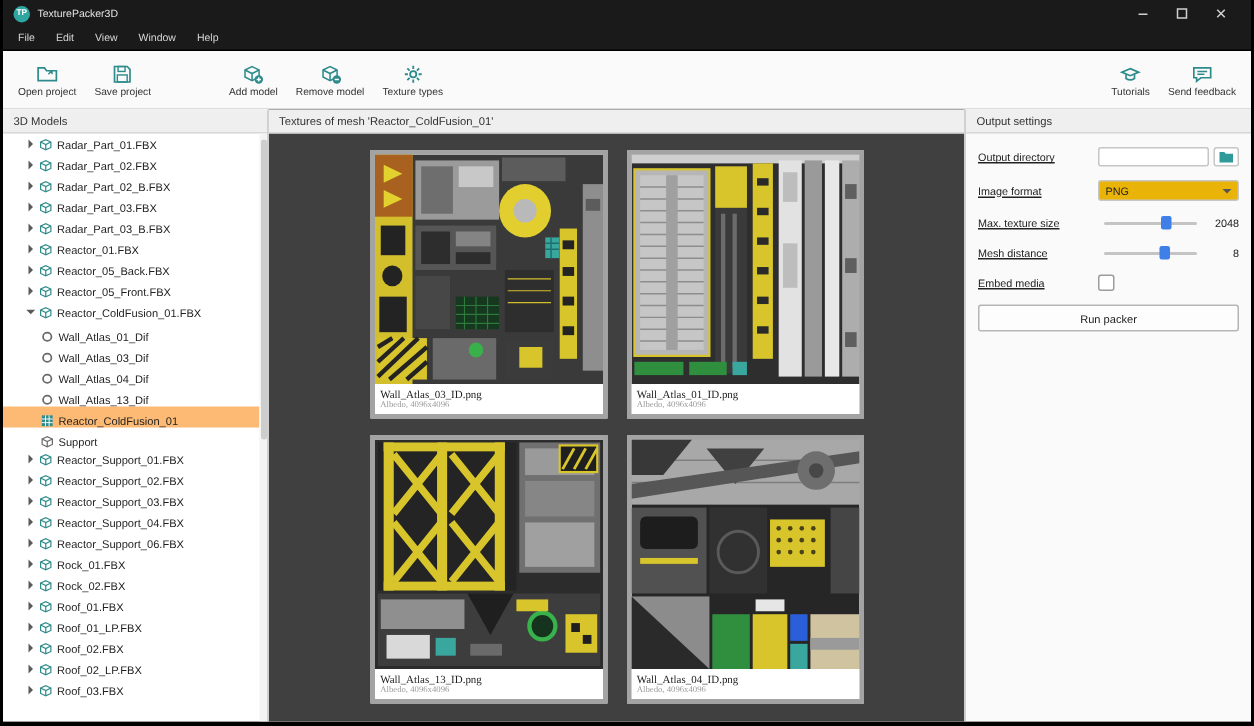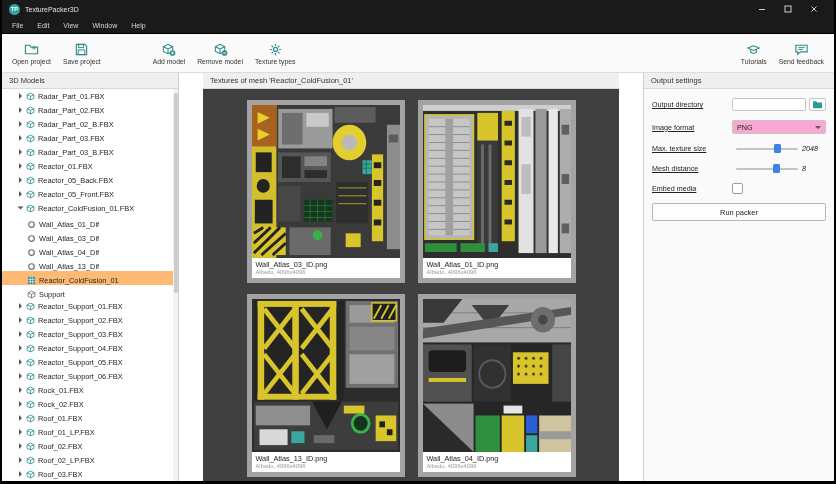--- a/index.html
+++ b/index.html
@@ -25,21 +25,21 @@
   .toolbar { height:39px; background:#fafafa; border-bottom:1px solid #dcdcdc;
              display:flex; align-items:center; padding:0 4px; }
   .tb-item { display:flex; flex-direction:column; align-items:center; justify-content:center;
              padding:2px 6px; gap:1px; }
   .tb-item .tb-icon svg { width:15px; height:15px; display:block; }
   .tb-label { font-size:6.8px; color:#333; white-space:nowrap; }
   .tb-spacer { width:40px; }
   .tb-right { margin-left:auto; display:flex; }
 
   
-  .content { position:absolute; top:73px; bottom:0; left:0; right:0; display:flex;gap:24px; }
+  .content { position:absolute; top:73px; bottom:0; left:0; right:0; display:flex; }
   .panel-header { height:16px; line-height:15px; background:#efefef; border-bottom:1px solid #d8d8d8;
                   font-size:7.5px; color:#333; padding-left:7px; }
 
   
   .sidebar { width:177px; flex:0 0 177px; border-right:1px solid #cfcfcf; position:relative; background:#fff; }
   .tree { position:absolute; top:16px; bottom:0; left:0; right:5px; overflow:hidden; }
   .tree-row { display:flex; align-items:center; height:14px; padding-left:14px;
               font-size:7.4px; color:#1f1f1f; white-space:nowrap; }
   .tree-row.child { padding-left:20px;align-items:flex-end; }
   .tree-row.selected { background:#fdba74; }
@@ -49,42 +49,42 @@
   .chev.open::before { transform:rotate(90deg); }
   .chev.hide { visibility:hidden; width:4px; flex:0 0 4px; }
   .tree-icon { width:9px; height:9px; flex:0 0 9px; margin:0 3px 0 1px; }
   .tree-icon svg { width:9px; height:9px; display:block; }
   .sb-track { position:absolute; top:16px; bottom:0; right:0; width:5px; background:#f3f3f3; }
   .sb-thumb { position:absolute; top:4px; right:0.5px; width:4px; height:200px; background:#cdcdcd; border-radius:2px; }
 
   
   .center { flex:1; background:#404040; overflow:hidden; }
   .tex-grid { display:flex; flex-wrap:wrap; justify-content:center; gap:11px 13px; padding-top:11px; }
-  .tex-card { width:158px; background:#fff; border:5px solid #a3a3a3; }
+  .tex-card { width:158px; background:#fff; border:3px solid #a3a3a3;font-family:Liberation Serif, serif; }
   .tex-img { display:block; width:100%; height:153px; }
   .tex-name { font-size:7.3px; color:#1c1c1c; padding:2px 4px 0; }
   .tex-meta { font-size:5.8px; color:#9a9a9a; padding:0 4px 3px; }
 
   
   .rightpanel { width:191px; flex:0 0 191px; border-left:1px solid #cfcfcf; background:#fafafa; }
   .out-body { padding:9px 8px; }
   .out-row { display:flex; align-items:center; margin-bottom:9px; font-size:7.2px; color:#222; }
   .out-label { flex:0 0 80px;text-decoration:underline; }
   .dir-input { flex:1; height:13px; border:1px solid #c6c6c6; border-radius:2px; background:#fff;
                font-size:7px; padding:0 2px; min-width:0; font-family:"Liberation Sans",sans-serif; }
   .folder-btn { flex:0 0 17px; height:13px; margin-left:3px; border:1px solid #c6c6c6; border-radius:2px;
                 background:#fff; display:flex; align-items:center; justify-content:center; }
-  .select-box { flex:1; height:14px; border:1px solid #c6c6c6; border-radius:2px; background:#f9a8d4;
+  .select-box { flex:1; height:14px; border:1px solid #c6c6c6; border-radius:2px; background:#eab308;
                 display:flex; align-items:center; padding:0 4px; }
   .select-caret { margin-left:auto; border-top:3.5px solid #555; border-left:3px solid transparent;
                   border-right:3px solid transparent; }
   .slider { flex:1; position:relative; height:11px; margin:0 4px; }
   .slider-track { position:absolute; left:0; right:0; top:5px; height:2px; background:#c4c4c4; border-radius:1px; }
   .slider-handle { position:absolute; top:1px; width:7px; height:9px; background:#3f7fe8; border-radius:1.5px; }
-  .out-value { flex:0 0 24px; text-align:left;font-style:italic; }
+  .out-value { flex:0 0 24px; text-align:right; }
   .checkbox { width:11px; height:11px; border:1px solid #9c9c9c; border-radius:2px; background:#fff; }
   .run-btn { margin-top:4px; width:100%; height:18px; border:1px solid #b6b6b6; border-radius:2px;
              background:#fdfdfd; font-size:7.4px; color:#222; display:flex; align-items:center; justify-content:center; }
 </style>
 </head>
 <body>
 
 <div class="window">
 
   <div class="titlebar">
@@ -376,30 +376,20 @@
   </div>
           <div class="tree-row">
     <span class="chev"></span>
     <span class="tree-icon">
               <svg viewBox="0 0 10 10">
                 <path d="M1.2 3 5 1.2 8.8 3 8.8 7 5 8.8 1.2 7Z" fill="none" stroke="#2e8b8b" stroke-width="0.9"></path>
                 <path d="M1.2 3 5 4.8 8.8 3M5 4.8V8.8" fill="none" stroke="#2e8b8b" stroke-width="0.9"></path>
               </svg>
             </span>
     <span class="tree-label">Reactor_Support_04.FBX</span>
-  </div>
-          <div class="tree-row">
-    <span class="chev"></span>
-    <span class="tree-icon">
-              <svg viewBox="0 0 10 10">
-                <path d="M1.2 3 5 1.2 8.8 3 8.8 7 5 8.8 1.2 7Z" fill="none" stroke="#2e8b8b" stroke-width="0.9"></path>
-                <path d="M1.2 3 5 4.8 8.8 3M5 4.8V8.8" fill="none" stroke="#2e8b8b" stroke-width="0.9"></path>
-              </svg>
-            </span>
-    <span class="tree-label">Reactor_Support_05.FBX</span>
   </div>
           <div class="tree-row">
     <span class="chev"></span>
     <span class="tree-icon">
               <svg viewBox="0 0 10 10">
                 <path d="M1.2 3 5 1.2 8.8 3 8.8 7 5 8.8 1.2 7Z" fill="none" stroke="#2e8b8b" stroke-width="0.9"></path>
                 <path d="M1.2 3 5 4.8 8.8 3M5 4.8V8.8" fill="none" stroke="#2e8b8b" stroke-width="0.9"></path>
               </svg>
             </span>
     <span class="tree-label">Reactor_Support_06.FBX</span>

